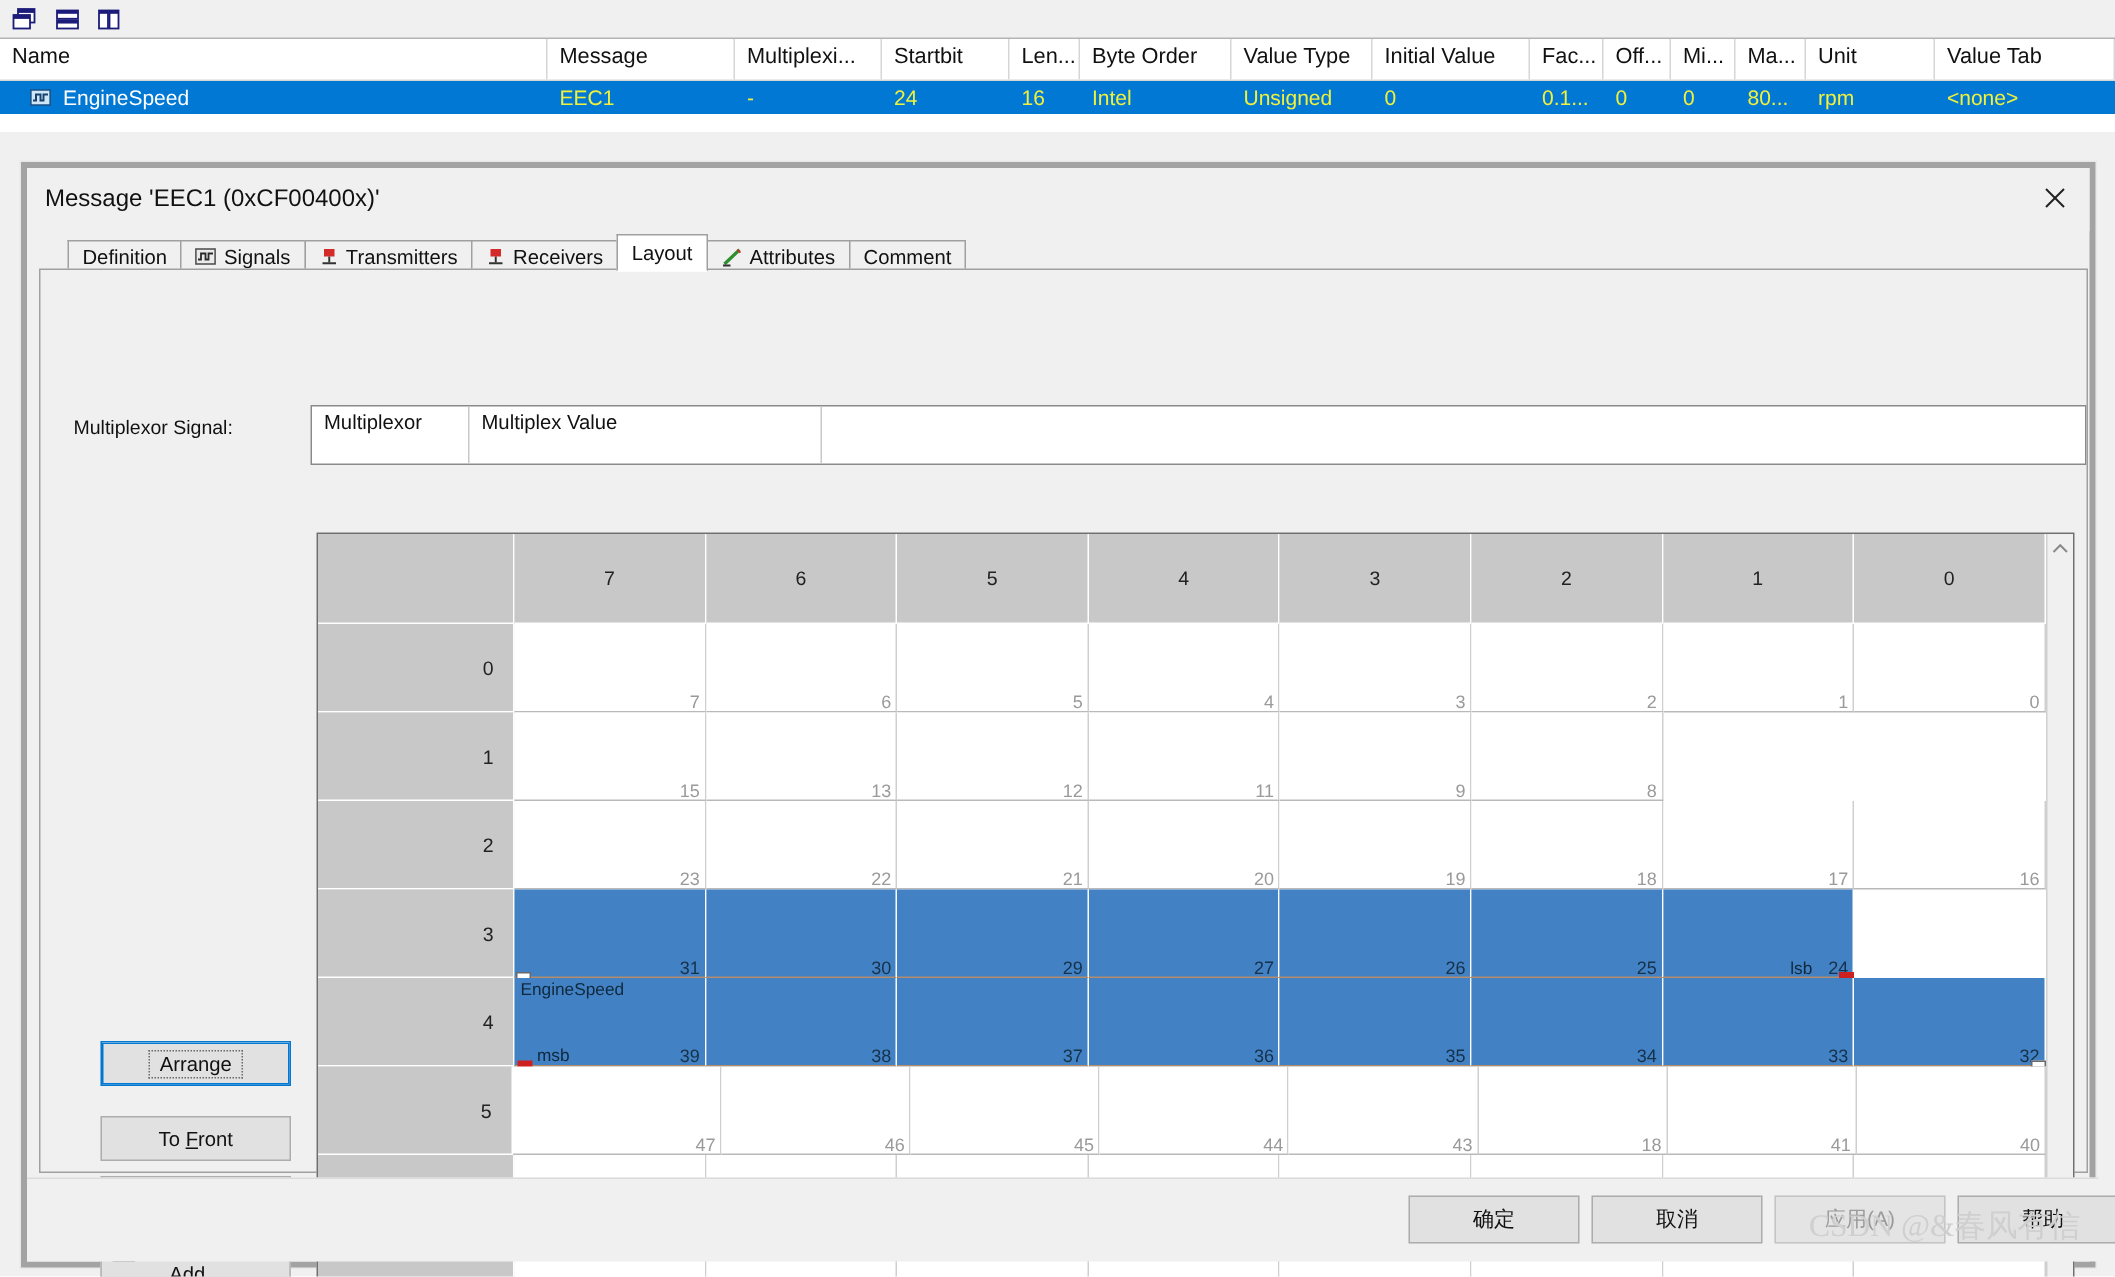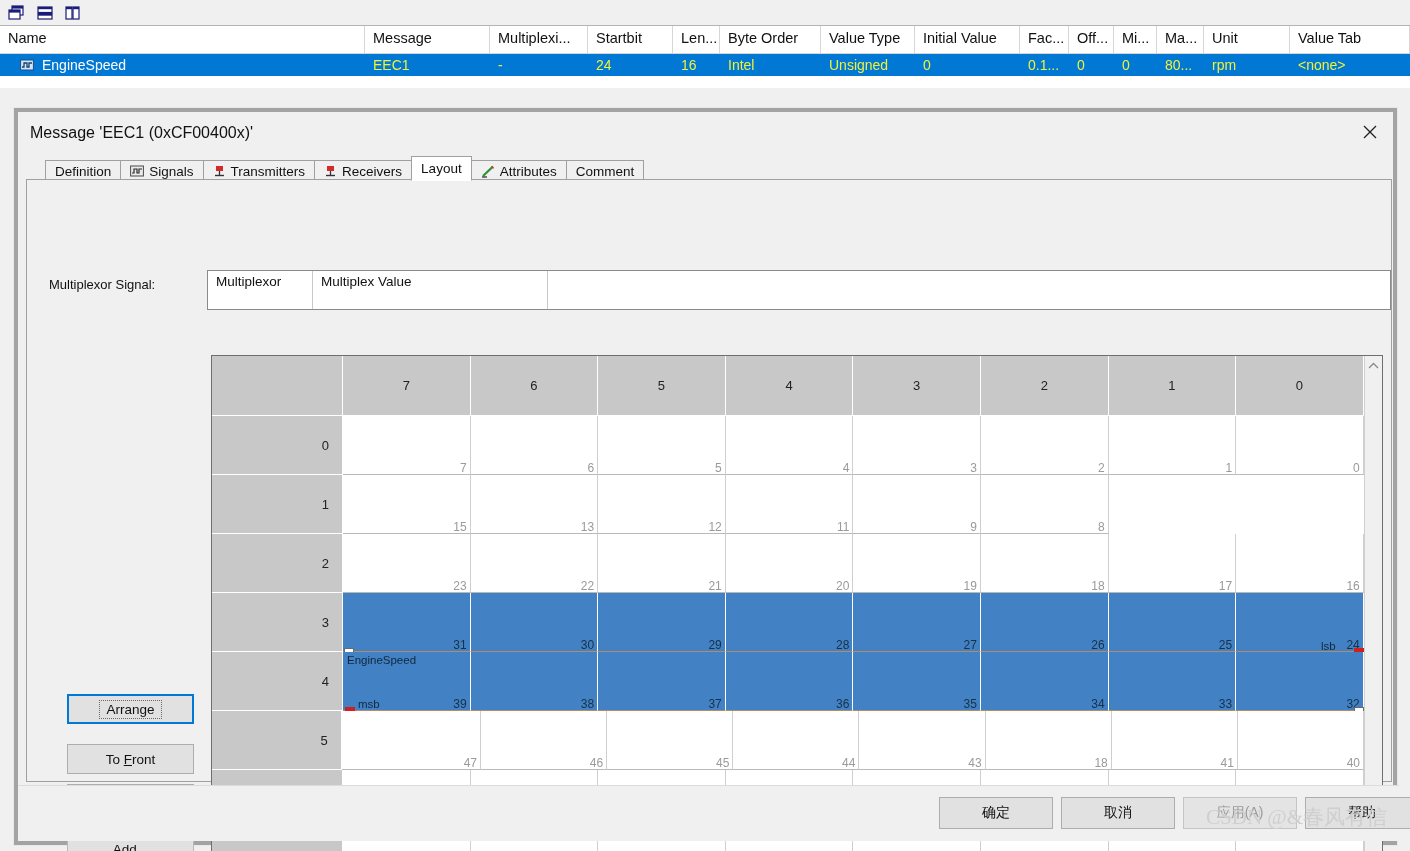--- a/index.html
+++ b/index.html
@@ -439,23 +439,20 @@
               <span class="bn">31</span>
               <span class="mk white" style="left: 1px; bottom: -2px;"></span>
             </div>
             <div class="cell sel" style="width: 127.6px;">
               <span class="bn">30</span>
             </div>
             <div class="cell sel" style="width: 127.6px;">
               <span class="bn">29</span>
             </div>
             <div class="cell sel" style="width: 127.6px;">
-              <span class="bn">28</span>
-            </div>
-            <div class="cell sel" style="width: 127.6px;">
               <span class="bn">27</span>
             </div>
             <div class="cell sel" style="width: 127.6px;">
               <span class="bn">26</span>
             </div>
             <div class="cell sel" style="width: 127.6px; text-align: center;">
               <span class="bn">25</span>
             </div>
             <div class="cell sel" style="width: 127.6px;">
               <span class="bn">24</span>

